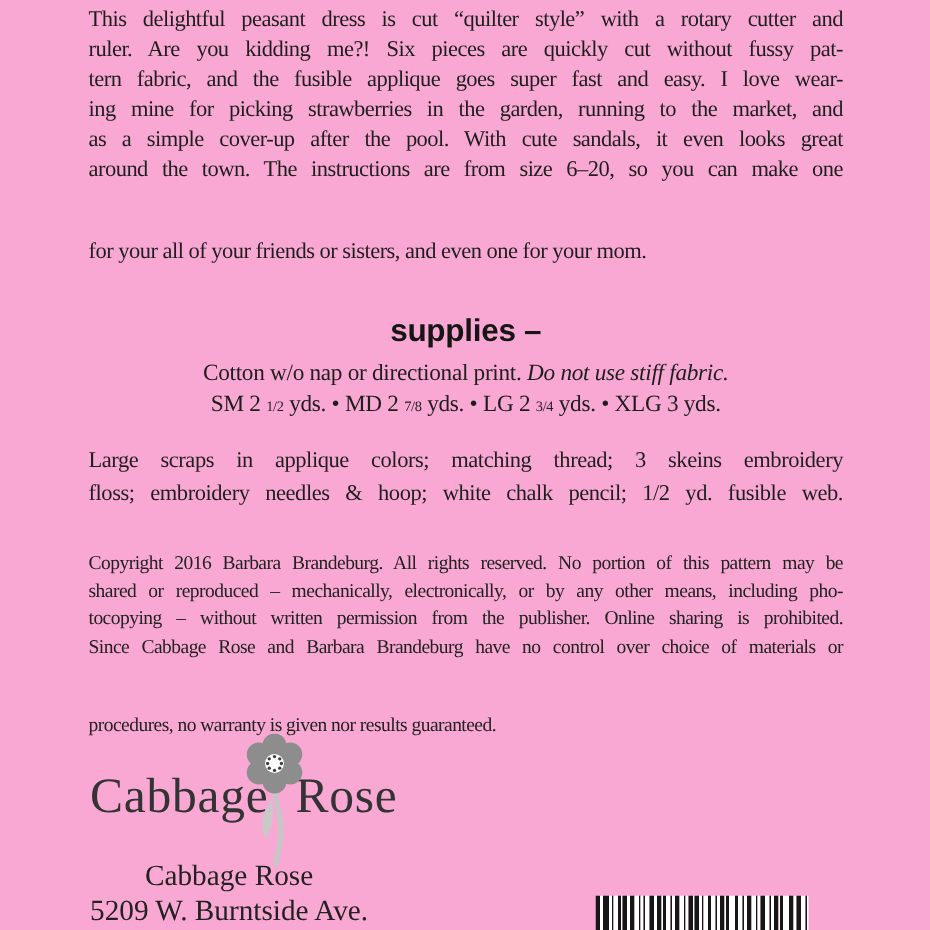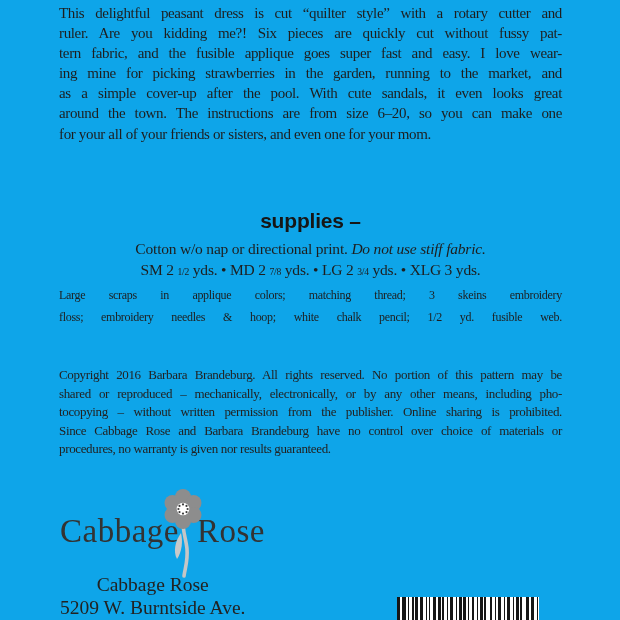--- a/index.html
+++ b/index.html
@@ -1,50 +1,50 @@
 <!DOCTYPE html>
 <html><head>
 <meta charset="utf-8">
 <style>
   html, body { margin: 0; padding: 0; background: #ffffff; }
   .page {
     position: relative;
     width: 620px;
     height: 620px;
-    background: #0ea5e9;
+    background: #f9a8d4;
     overflow: hidden;
     font-family: "Liberation Serif", serif;
     color: #1e1e1e;
   }
   
   .textblock { position: absolute; left: 59px; width: 503px; }
   .jline {
     text-align: justify;
     text-align-last: justify;
     white-space: normal;
   }
-  .jline.last { text-align-last: left; }
+  .jline.last { text-align-last: left; margin-top: 34px; }
 
   .intro { top: 3px; font-size: 15px; line-height: 20.1px; letter-spacing: -0.35px; }
 
   .supplies { position: absolute; left: 59px; width: 503px; top: 209px; text-align: center; }
   .supplies-heading {
     font-family: "Liberation Sans", sans-serif;
     font-weight: bold;
     font-size: 21px;
     line-height: 24px;
     letter-spacing: -0.2px;
     color: #161616;
     margin-bottom: 5px;
   }
   .supplies-line { font-size: 15.5px; line-height: 21px; letter-spacing: -0.2px; }
   .supplies-line .ital { font-style: italic; }
   .supplies-line .frac { font-size: 0.62em; }
 
-  .scraps { top: 284px; font-size: 12px; line-height: 22px; letter-spacing: -0.3px; }
+  .scraps { top: 296px; font-size: 15px; line-height: 22px; letter-spacing: -0.3px; }
 
   .copyright { top: 366px; font-size: 13px; line-height: 18.6px; letter-spacing: -0.35px; color: #222; }
 
   .logo-word {
     position: absolute;
     font-family: "Liberation Serif", serif;
     font-size: 33px;
     line-height: 38px;
     color: #333333;
     letter-spacing: 0.5px;

